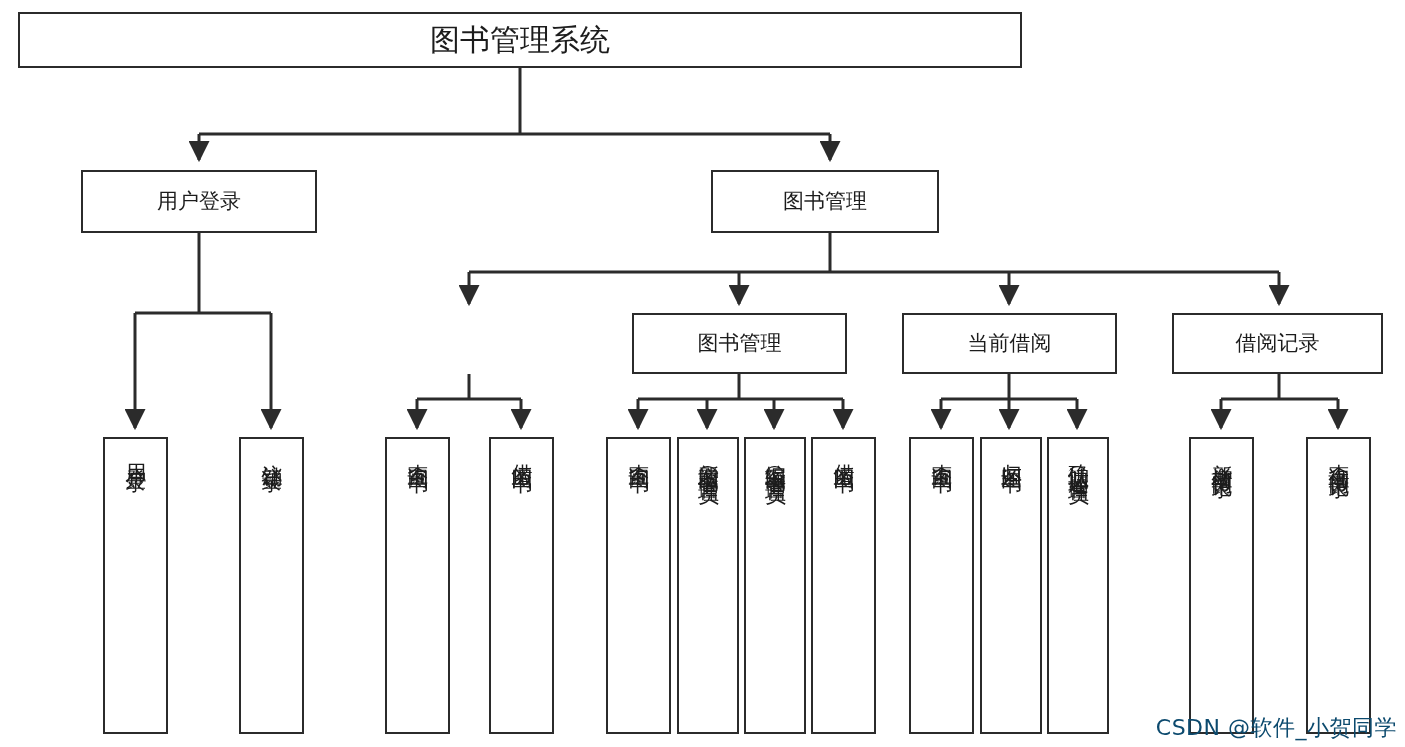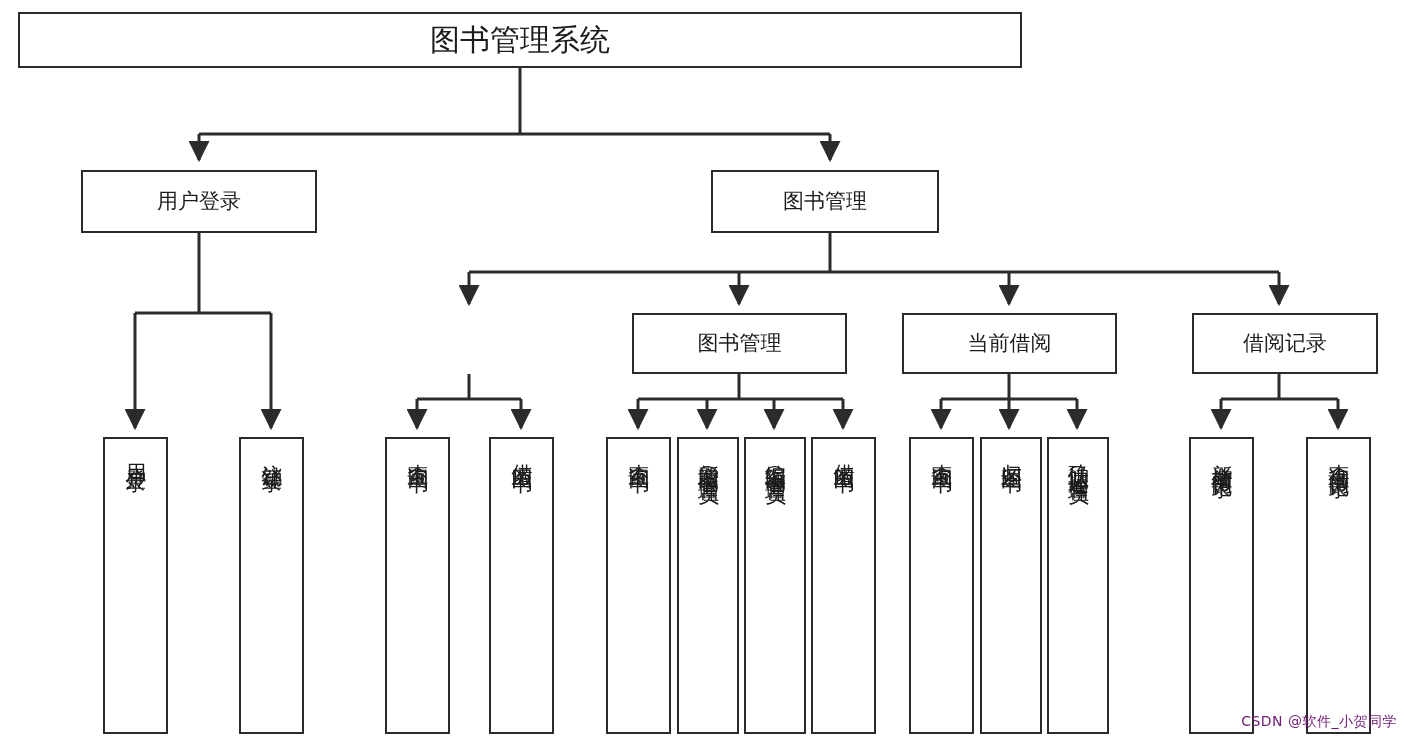--- a/index.html
+++ b/index.html
@@ -53,23 +53,23 @@
   .v-node .node-label {
     writing-mode: vertical-rl;
     text-orientation: upright;
     font-size: 21px;
     letter-spacing: 3px;
     line-height: 1;
   }
   .watermark {
     position: absolute;
     right: 8px;
-    bottom: 16px;
-    font-size: 14px;
-    color: #701a75;
+    bottom: 4px;
+    font-size: 22px;
+    color: #0c4a6e;
     letter-spacing: 0.5px;
     white-space: nowrap;
     pointer-events: none;
   }
 </style>
 </head>
 <body>
 
 <div id="stage">
 
@@ -159,21 +159,21 @@
   <div class="node-box h-node" style="left:711px; top:170px; width:228px; height:63px;">
     <span class="node-label">图书管理</span>
   </div>
 
   <div class="node-box h-node" style="left:632px; top:313px; width:215px; height:61px;">
     <span class="node-label">图书管理</span>
   </div>
   <div class="node-box h-node" style="left:902px; top:313px; width:215px; height:61px;">
     <span class="node-label">当前借阅</span>
   </div>
-  <div class="node-box h-node" style="left:1172px; top:313px; width:186px; height:61px;margin-left:20px;">
+  <div class="node-box h-node" style="left:1172px; top:313px; width:211px; height:61px;">
     <span class="node-label">借阅记录</span>
   </div>
 
   <div class="node-box v-node" style="left:103px; top:437px; width:65px; height:297px;">
     <span class="node-label">用户登录</span>
   </div>
   <div class="node-box v-node" style="left:239px; top:437px; width:65px; height:297px;">
     <span class="node-label">注销登录</span>
   </div>
 

